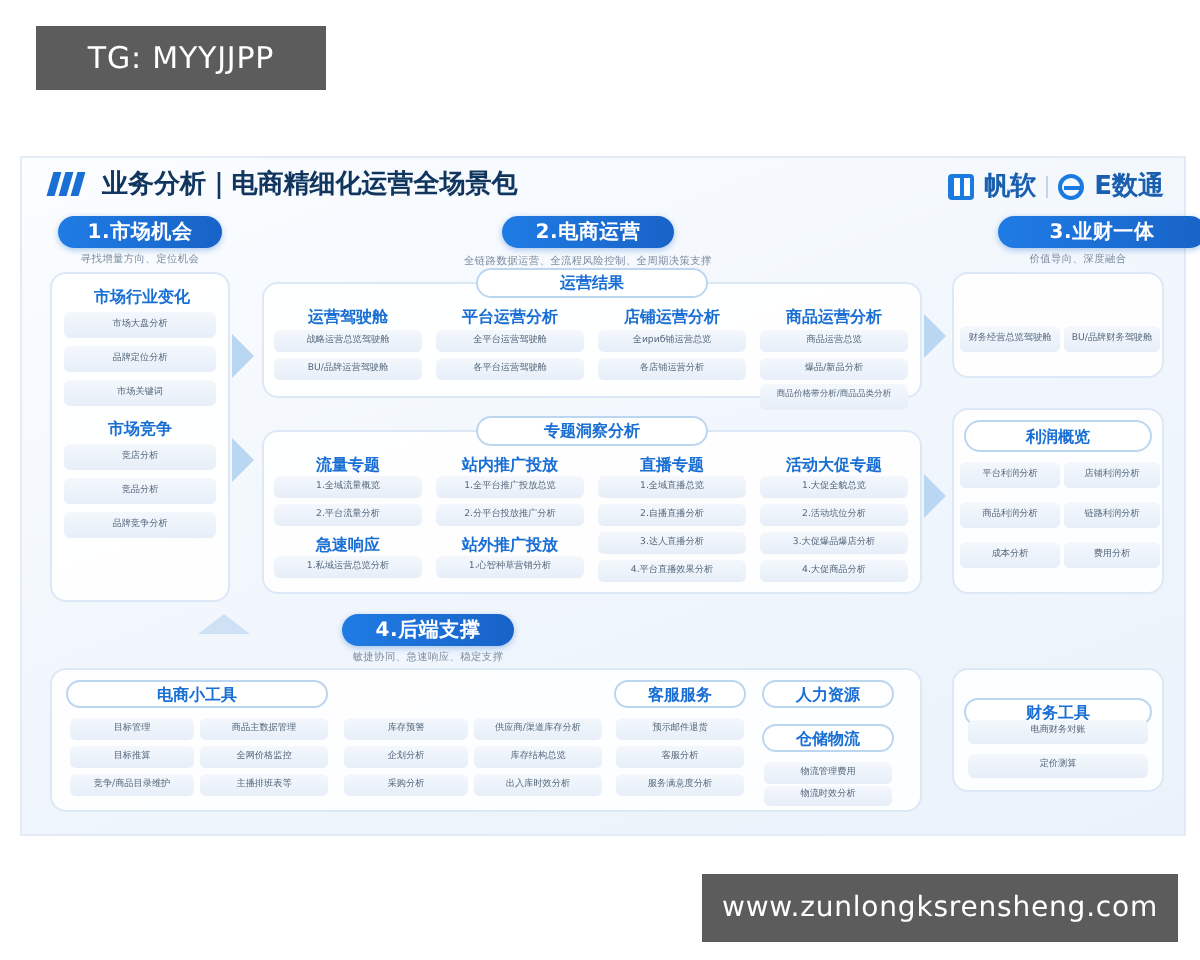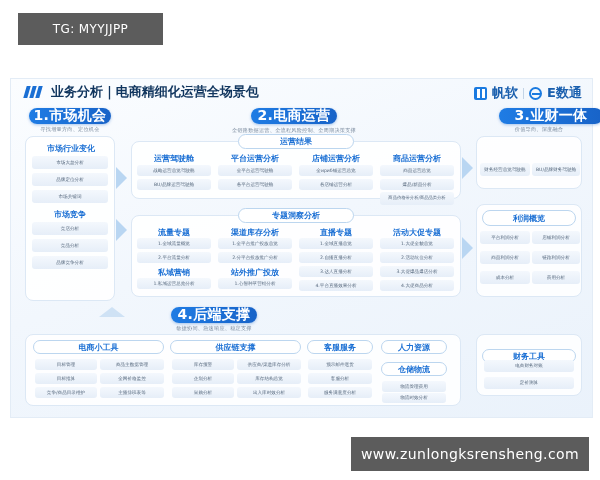--- a/index.html
+++ b/index.html
@@ -10,21 +10,21 @@
     overflow:hidden;
   }
   #stage { position:relative; width:600px; height:480px; background:#fff; }
 
   
   .wm {
     position:absolute; background:#5c5c5c; color:#fff;
     display:flex; align-items:center; justify-content:center;
     letter-spacing:.4px;
   }
-  #wm-top { left:18px; top:13px; width:145px; height:32px; font-size:12px; }
+  #wm-top { left:18px; top:13px; width:145px; height:32px; font-size:15px; }
   #wm-bottom { left:351px; top:437px; width:238px; height:34px; font-size:14px; }
 
   
   #poster {
     position:absolute; left:10px; top:78px; width:583px; height:340px;
     background:linear-gradient(160deg,#fbfdff 0%,#f2f7fd 45%,#eaf2fb 100%);
     border:1px solid #e3ecf6;
   }
 
   
@@ -52,21 +52,21 @@
     position:relative;
   }
   .lg-circle::after{
     content:""; position:absolute; left:1px; top:4px; width:8px; height:2px; background:#1a7ae0;
   }
 
   
   .pill {
     position:absolute; border-radius:11px; color:#fff;
     background:linear-gradient(90deg,#1f7ce4,#1863c8);
-    font-size:14px; font-weight:700; text-align:center;
+    font-size:10px; font-weight:700; text-align:center;
     display:flex; align-items:center; justify-content:center;
     white-space:nowrap; letter-spacing:.3px;
     box-shadow:0 1px 3px rgba(24,99,200,.35);
   }
   .sub {
     position:absolute; font-size:5.2px; color:#7d8da0;
     text-align:center; white-space:nowrap; letter-spacing:.2px;
   }
 
   
@@ -167,24 +167,24 @@
     <div class="chip" style="left:369px;top:86px;width:74px;height:11px;">商品运营总览</div>
     <div class="chip" style="left:369px;top:100px;width:74px;height:11px;">爆品/新品分析</div>
     <div class="chip tall" style="left:369px;top:113px;width:74px;height:13px;">商品价格带分析/商品品类分析</div>
 
     <div class="panel" style="left:120px;top:136px;width:330px;height:82px;"></div>
     <div class="group-box" style="left:227px;top:129px;width:116px;height:15px;background:#fff;">专题洞察分析</div>
 
     <div class="group-title" style="left:124px;top:148px;width:78px;text-align:center;">流量专题</div>
     <div class="chip" style="left:126px;top:159px;width:74px;height:11px;">1.全域流量概览</div>
     <div class="chip" style="left:126px;top:173px;width:74px;height:11px;">2.平台流量分析</div>
-    <div class="group-title" style="left:124px;top:188px;width:78px;">私域营销</div>
+    <div class="group-title" style="left:124px;top:188px;width:78px;">急速响应</div>
     <div class="chip" style="left:126px;top:199px;width:74px;height:11px;">1.私域运营总览分析</div>
 
-    <div class="group-title" style="left:205px;top:148px;width:78px;">渠道库存分析</div>
+    <div class="group-title" style="left:205px;top:148px;width:78px;">站内推广投放</div>
     <div class="chip" style="left:207px;top:159px;width:74px;height:11px;">1.全平台推广投放总览</div>
     <div class="chip" style="left:207px;top:173px;width:74px;height:11px;">2.分平台投放推广分析</div>
     <div class="group-title" style="left:205px;top:188px;width:78px;">站外推广投放</div>
     <div class="chip" style="left:207px;top:199px;width:74px;height:11px;">1.心智种草营销分析</div>
 
     <div class="group-title" style="left:286px;top:148px;width:78px;">直播专题</div>
     <div class="chip" style="left:288px;top:159px;width:74px;height:11px;">1.全域直播总览</div>
     <div class="chip" style="left:288px;top:173px;width:74px;height:11px;">2.自播直播分析</div>
     <div class="chip" style="left:288px;top:187px;width:74px;height:11px;">3.达人直播分析</div>
     <div class="chip" style="left:288px;top:201px;width:74px;height:11px;">4.平台直播效果分析</div>
@@ -225,21 +225,20 @@
     <div class="panel" style="left:14px;top:255px;width:436px;height:72px;"></div>
 
     <div class="group-box" style="left:22px;top:261px;width:131px;height:14px;">电商小工具</div>
     <div class="chip" style="left:24px;top:280px;width:62px;height:11px;">目标管理</div>
     <div class="chip" style="left:89px;top:280px;width:64px;height:11px;">商品主数据管理</div>
     <div class="chip" style="left:24px;top:294px;width:62px;height:11px;">目标推算</div>
     <div class="chip" style="left:89px;top:294px;width:64px;height:11px;">全网价格监控</div>
     <div class="chip" style="left:24px;top:308px;width:62px;height:11px;">竞争/商品目录维护</div>
     <div class="chip" style="left:89px;top:308px;width:64px;height:11px;">主播排班表等</div>
 
-    <div class="group-box" style="left:159px;top:261px;width:131px;height:14px;">供应链支撑</div>
     <div class="chip" style="left:161px;top:280px;width:62px;height:11px;">库存预警</div>
     <div class="chip" style="left:226px;top:280px;width:64px;height:11px;">供应商/渠道库存分析</div>
     <div class="chip" style="left:161px;top:294px;width:62px;height:11px;">企划分析</div>
     <div class="chip" style="left:226px;top:294px;width:64px;height:11px;">库存结构总览</div>
     <div class="chip" style="left:161px;top:308px;width:62px;height:11px;">采购分析</div>
     <div class="chip" style="left:226px;top:308px;width:64px;height:11px;">出入库时效分析</div>
 
     <div class="group-box" style="left:296px;top:261px;width:66px;height:14px;">客服服务</div>
     <div class="chip" style="left:297px;top:280px;width:64px;height:11px;">预示邮件退货</div>
     <div class="chip" style="left:297px;top:294px;width:64px;height:11px;">客服分析</div>

